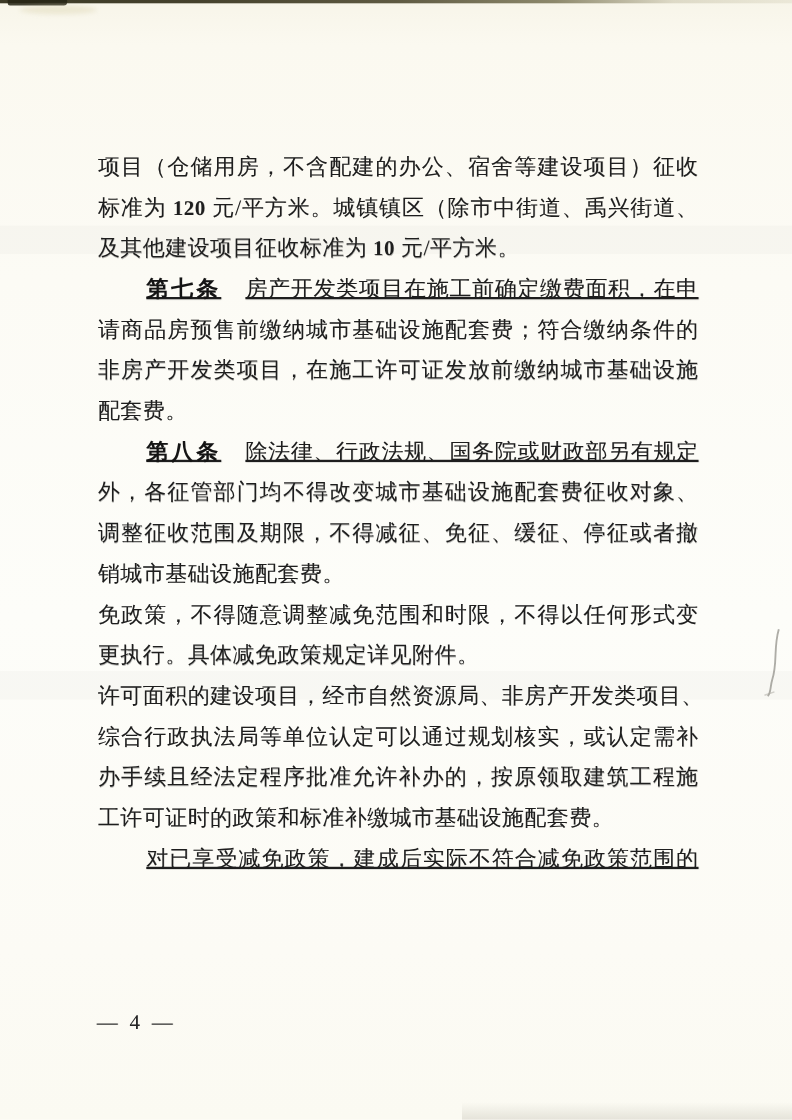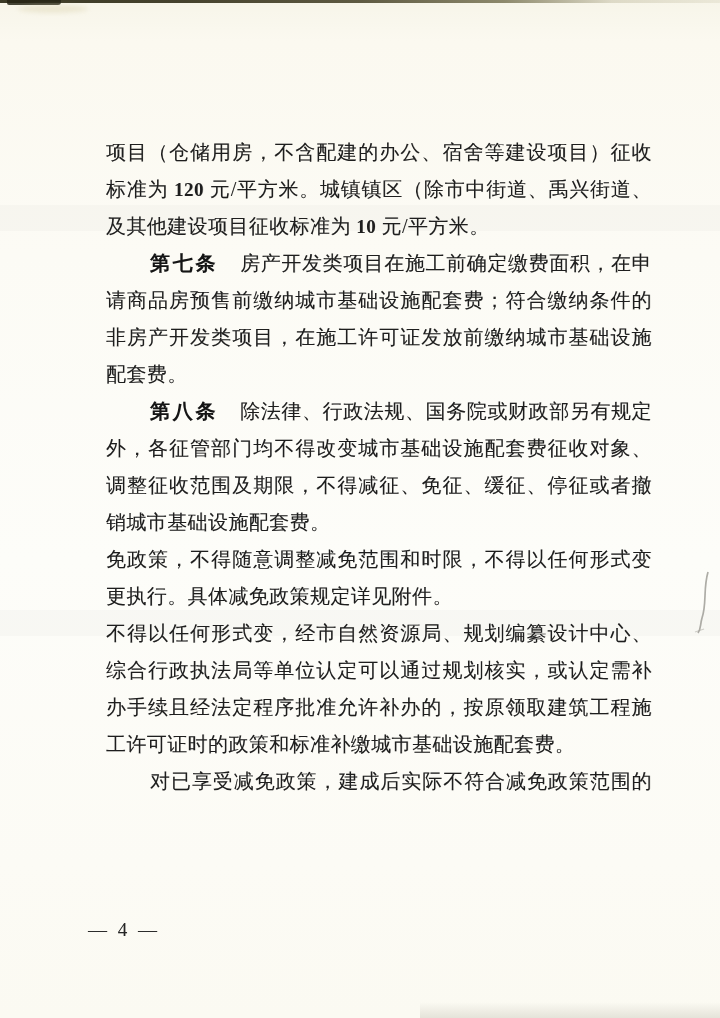--- a/index.html
+++ b/index.html
@@ -34,31 +34,31 @@
     background: linear-gradient(to top, rgba(150,146,130,0.22), rgba(150,146,130,0));
   }
   .band1, .band2 {
     position: absolute; left: 0; right: 0; height: 26px;
     background: rgba(120,120,112,0.035); pointer-events: none;
   }
   .band1 { top: 205px; } .band2 { top: 610px; }
 
   
   .doc {
-    position: absolute; left: 106px; top: 134px; width: 546px;
+    position: absolute; left: 89px; top: 134px; width: 546px;
   }
   .line {
     height: 37px; line-height: 37px; font-size: 20px;
     white-space: nowrap;
     text-align: justify; text-align-last: justify; text-justify: inter-character;
     text-shadow: 0.3px 0.4px 0.6px rgba(40,40,40,0.30);
     letter-spacing: 0.4px;
   }
   .line.end { text-align-last: left; }
-  .line.indent { padding-left: 44px; }
+  .line.indent { padding-left: 44px; text-decoration: underline; }
   .lead {
     font-weight: bold;
     font-family: "Liberation Sans", "DejaVu Sans", sans-serif;
     letter-spacing: 2.5px; margin-right: 22px; color: #141414;
   }
   .num { font-weight: bold; font-size: 19px; letter-spacing: 0.5px; }
 
   .page-num {
     position: absolute; left: 88px; top: 915px;
     font-size: 19px; line-height: 30px; letter-spacing: 3px; color: #252525;
@@ -83,21 +83,21 @@
       <div class="line indent"><span class="lead">第七条</span>房产开发类项目在施工前确定缴费面积，在申</div>
       <div class="line">请商品房预售前缴纳城市基础设施配套费；符合缴纳条件的</div>
       <div class="line">非房产开发类项目，在施工许可证发放前缴纳城市基础设施</div>
       <div class="line end">配套费。</div>
       <div class="line indent"><span class="lead">第八条</span>除法律、行政法规、国务院或财政部另有规定</div>
       <div class="line">外，各征管部门均不得改变城市基础设施配套费征收对象、</div>
       <div class="line">调整征收范围及期限，不得减征、免征、缓征、停征或者撤</div>
       <div class="line end">销城市基础设施配套费。</div>
       <div class="line">免政策，不得随意调整减免范围和时限，不得以任何形式变</div>
       <div class="line end">更执行。具体减免政策规定详见附件。</div>
-      <div class="line">不得以任何形式变，经市自然资源局、规划编纂设计中心、</div>
+      <div class="line">许可面积的建设项目，经市自然资源局、非房产开发类项目、</div>
       <div class="line">综合行政执法局等单位认定可以通过规划核实，或认定需补</div>
       <div class="line">办手续且经法定程序批准允许补办的，按原领取建筑工程施</div>
       <div class="line end">工许可证时的政策和标准补缴城市基础设施配套费。</div>
       <div class="line indent">对已享受减免政策，建成后实际不符合减免政策范围的</div>
     </main>
 
   <div class="page-num">— 4 —</div>
 
   <svg class="crease" width="34" height="96" viewBox="0 0 34 96">
     <path d="M20 9 C15 26 19 40 14 55 C12 62 13 66 10 70" stroke="#8f8e87" stroke-width="1.7" fill="none" opacity="0.72"></path>

